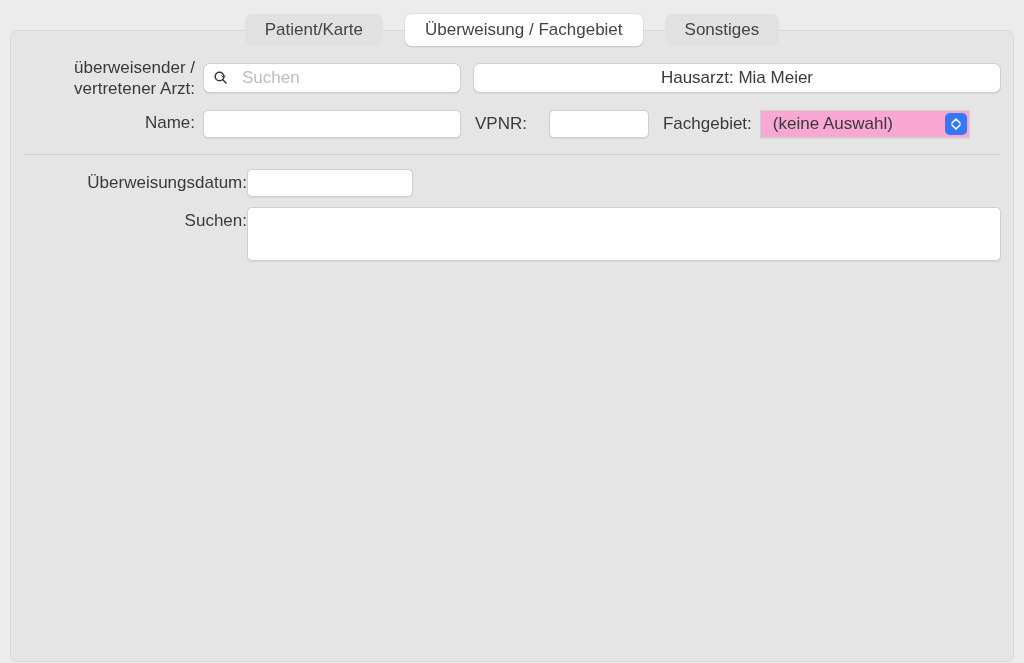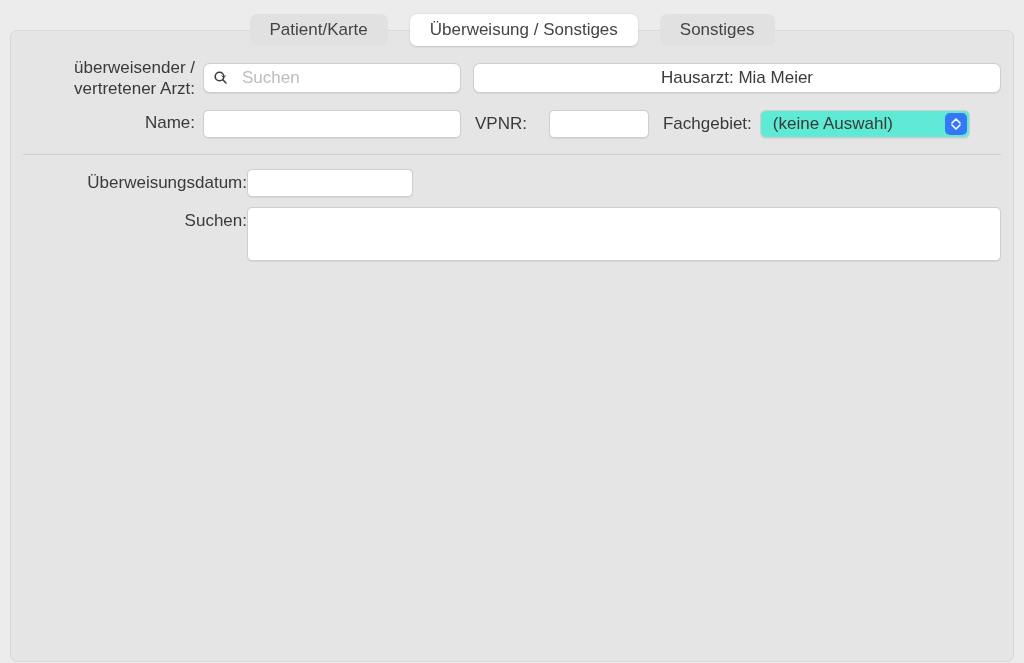--- a/index.html
+++ b/index.html
@@ -106,23 +106,23 @@
     .vpnr-label { margin-left: 14px; margin-right: 22px; }
     .vpnr-input { width: 100px; }
     .fach-label { margin-left: 14px; margin-right: 8px; }
     .selectwrap {
       position: relative;
       flex: 0 0 210px;
     }
     .select {
       width: 100%;
       height: 28px;
-      border-radius: 6px;
-      border: 1px solid #cfcfcf;
-      background: #5eead4;
+      border-radius: 1px;
+      border: 1px solid #cfcfcf;
+      background: #f9a8d4;
       display: flex;
       align-items: center;
       padding-left: 12px;
       padding-right: 30px;
       box-shadow: 0 0.5px 1px rgba(0,0,0,0.07);
       cursor: pointer;
     }
     .stepper {
       position: absolute;
       right: 3px;
@@ -160,21 +160,21 @@
       resize: none;
       box-shadow: 0 0.5px 1px rgba(0,0,0,0.07);
       font-family: inherit;
     }
   </style>
 </head>
 <body>
 
 <div class="tabbar">
   <div class="tab">Patient/Karte</div>
-  <div class="tab active">Überweisung / Sonstiges</div>
+  <div class="tab active">Überweisung / Fachgebiet</div>
   <div class="tab">Sonstiges</div>
 </div>
 
 <div class="panel">
 
   <div class="row">
     <div class="label-col twoline">
       <span>überweisender /</span><br>
       <span>vertretener Arzt:</span>
     </div>

